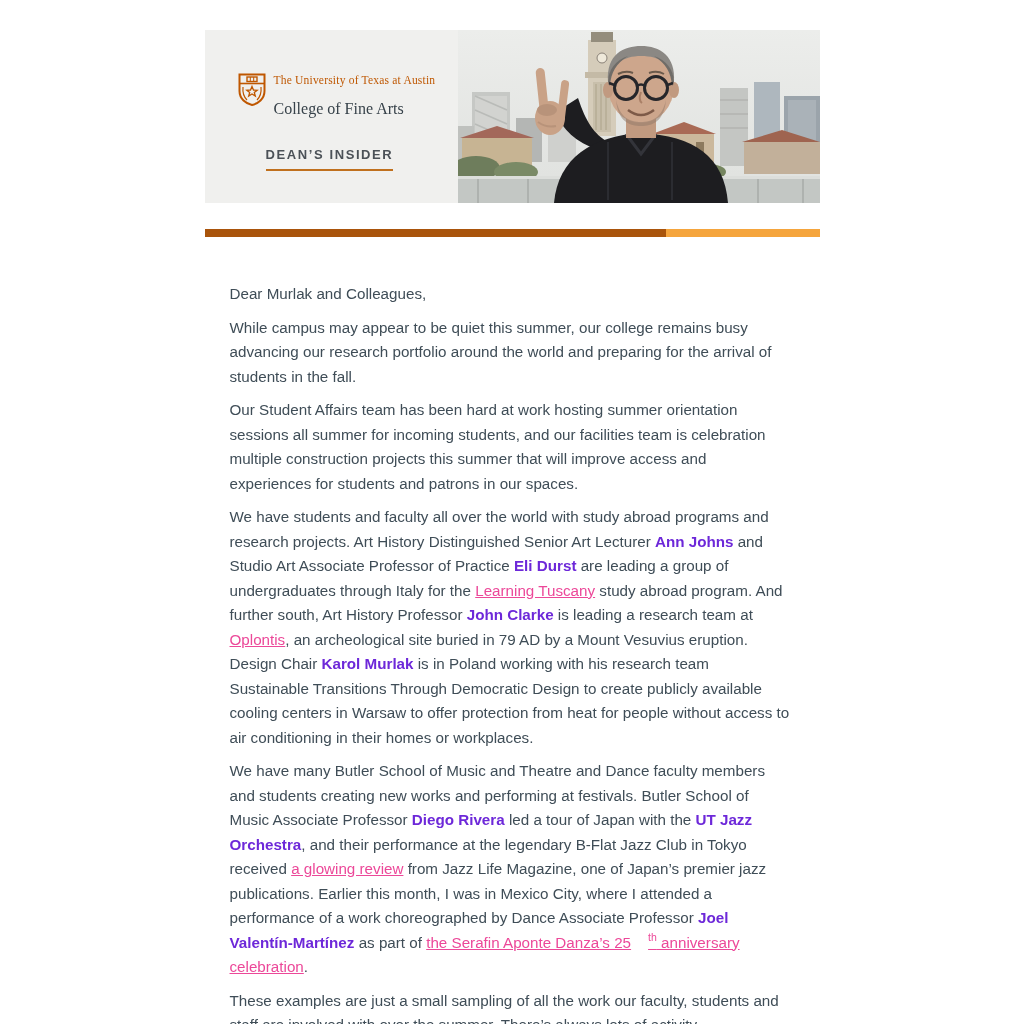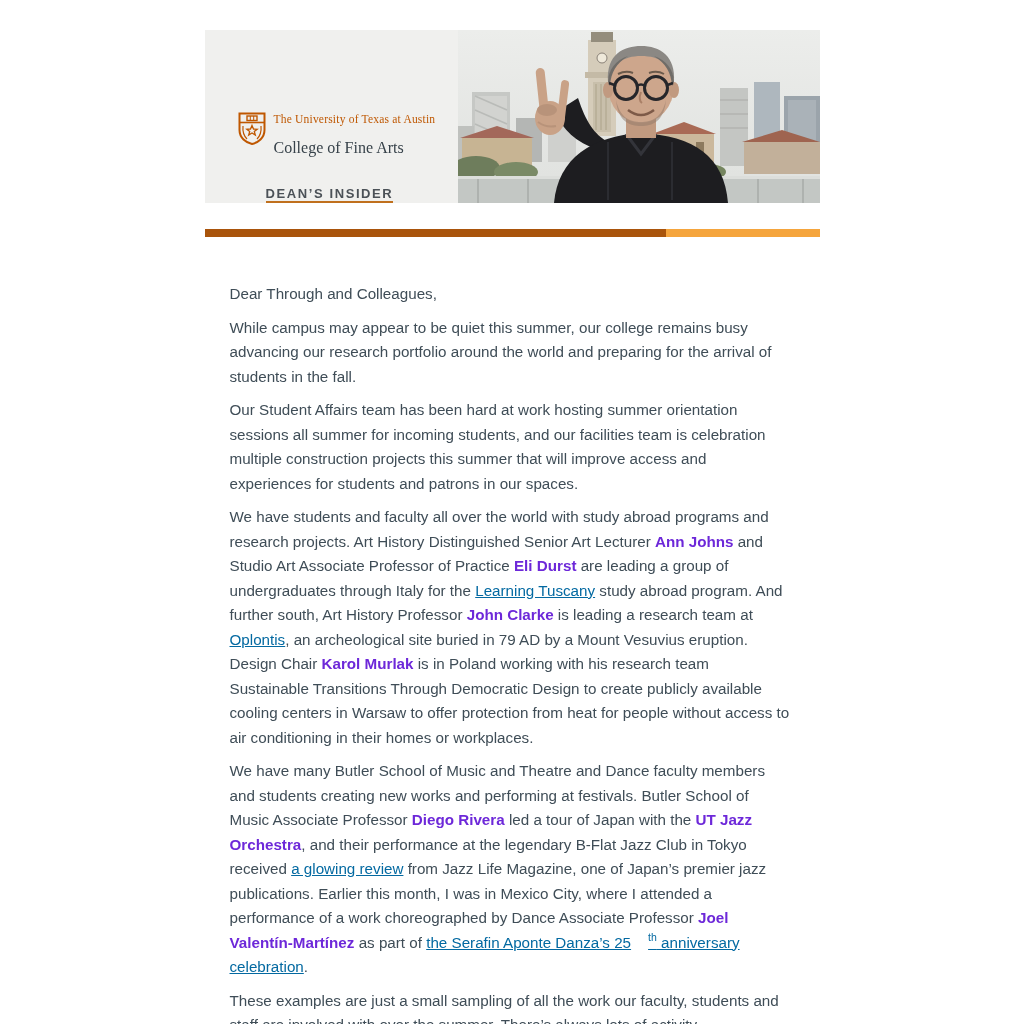--- a/index.html
+++ b/index.html
@@ -9,21 +9,20 @@
   .email {
     width: 615px;
     margin: 30px auto 0 auto;
   }
 
   
   .banner {
     height: 173px;
     display: flex;
     background: #f0f0ee;
-    align-items: flex-end;
   }
   .banner-left {
     width: 253px;
     background: #f0f0ee;
     padding: 43px 0 0 33px;
   }
   .logo-row { display: flex; align-items: flex-start; }
   .logo-shield { width: 28px; height: 33px; margin-right: 8px; flex: 0 0 auto; }
   .logo-text { padding-top: 1px; }
   .logo-univ {
@@ -43,40 +42,41 @@
   .newsletter {
     margin: 27px 0 0 28px;
     display: inline-block;
   }
   .newsletter-title {
     font-size: 13px;
     font-weight: bold;
     letter-spacing: 1.6px;
     color: #4b5157;
     display: inline-block;
+    padding-bottom: 7px;
     border-bottom: 2px solid #c0701d;
   }
   .banner-photo { width: 362px; height: 173px; overflow: hidden; }
 
   
   .divider { margin-top: 26px; height: 8px; display: flex; }
   .divider-dark { width: 75%; background: #a9540b; }
   .divider-light { width: 25%; background: #f5a53d; }
 
   
   .body-copy {
     padding: 45px 28px 0 25px;
     width: 615px;
     color: #3f4d57;
     font-size: 15.2px;
     line-height: 24.5px;
   }
   .body-copy p { margin: 0 0 9px 0; }
   .body-copy strong { font-weight: bold; color: #6d28d9; }
-  .body-copy a { color: #0369a1; cursor: pointer; }
+  .body-copy a { color: #ec4899; cursor: pointer; }
   .body-copy a sup, .body-copy sup a { font-size: 10.5px; padding-left: 17px; }
   sup { vertical-align: super; line-height: 0; }
 </style>
 </head>
 <body>
 
 <div class="email">
 
   <div class="banner">
     <div class="banner-left">
@@ -192,21 +192,21 @@
       </g>
     </svg>
   </div>
 
   <div class="divider">
     <div class="divider-dark"></div>
     <div class="divider-light"></div>
   </div>
 
   <div class="body-copy">
-      <p><span>Dear Through and Colleagues,</span></p>
+      <p><span>Dear Murlak and Colleagues,</span></p>
       <p><span>While campus may appear to be quiet this summer, our college remains busy advancing our research portfolio around the world and preparing for the arrival of students in the fall.</span></p>
       <p><span>Our Student Affairs team has been hard at work hosting summer orientation sessions all summer for incoming students, and our facilities team is celebration multiple construction projects this summer that will improve access and experiences for students and patrons in our spaces.</span></p>
       <p><span>We have students and faculty all over the world with study abroad programs and research projects. Art History Distinguished Senior Art Lecturer </span><strong>Ann Johns</strong><span> and Studio Art Associate Professor of Practice </span><strong>Eli Durst</strong><span> are leading a group of undergraduates through Italy for the </span><a href="#">Learning Tuscany</a><span> study abroad program. And further south, Art History Professor </span><strong>John Clarke</strong><span> is leading a research team at </span><a href="#">Oplontis</a><span>, an archeological site buried in 79 AD by a Mount Vesuvius eruption. Design Chair </span><strong>Karol Murlak</strong><span> is in Poland working with his research team Sustainable Transitions Through Democratic Design to create publicly available cooling centers in Warsaw to offer protection from heat for people without access to air conditioning in their homes or workplaces.</span></p>
       <p><span>We have many Butler School of Music and Theatre and Dance faculty members and students creating new works and performing at festivals. Butler School of Music Associate Professor </span><strong>Diego Rivera</strong><span> led a tour of Japan with the </span><strong>UT Jazz Orchestra</strong><span>, and their performance at the legendary B-Flat Jazz Club in Tokyo received </span><a href="#">a glowing review</a><span> from Jazz Life Magazine, one of Japan’s premier jazz publications. Earlier this month, I was in Mexico City, where I attended a performance of a work choreographed by Dance Associate Professor </span><strong>Joel Valentín-Martínez</strong><span> as part of </span><a href="#">the Serafin Aponte Danza’s 25</a><a href="#"><sup>th</sup></a><a href="#"> anniversary celebration</a><span>.</span></p>
       <p><span>These examples are just a small sampling of all the work our faculty, students and staff are involved with over the summer. There’s always lots of activity</span></p>
     </div>
 
 </div>
 
 </body></html>

